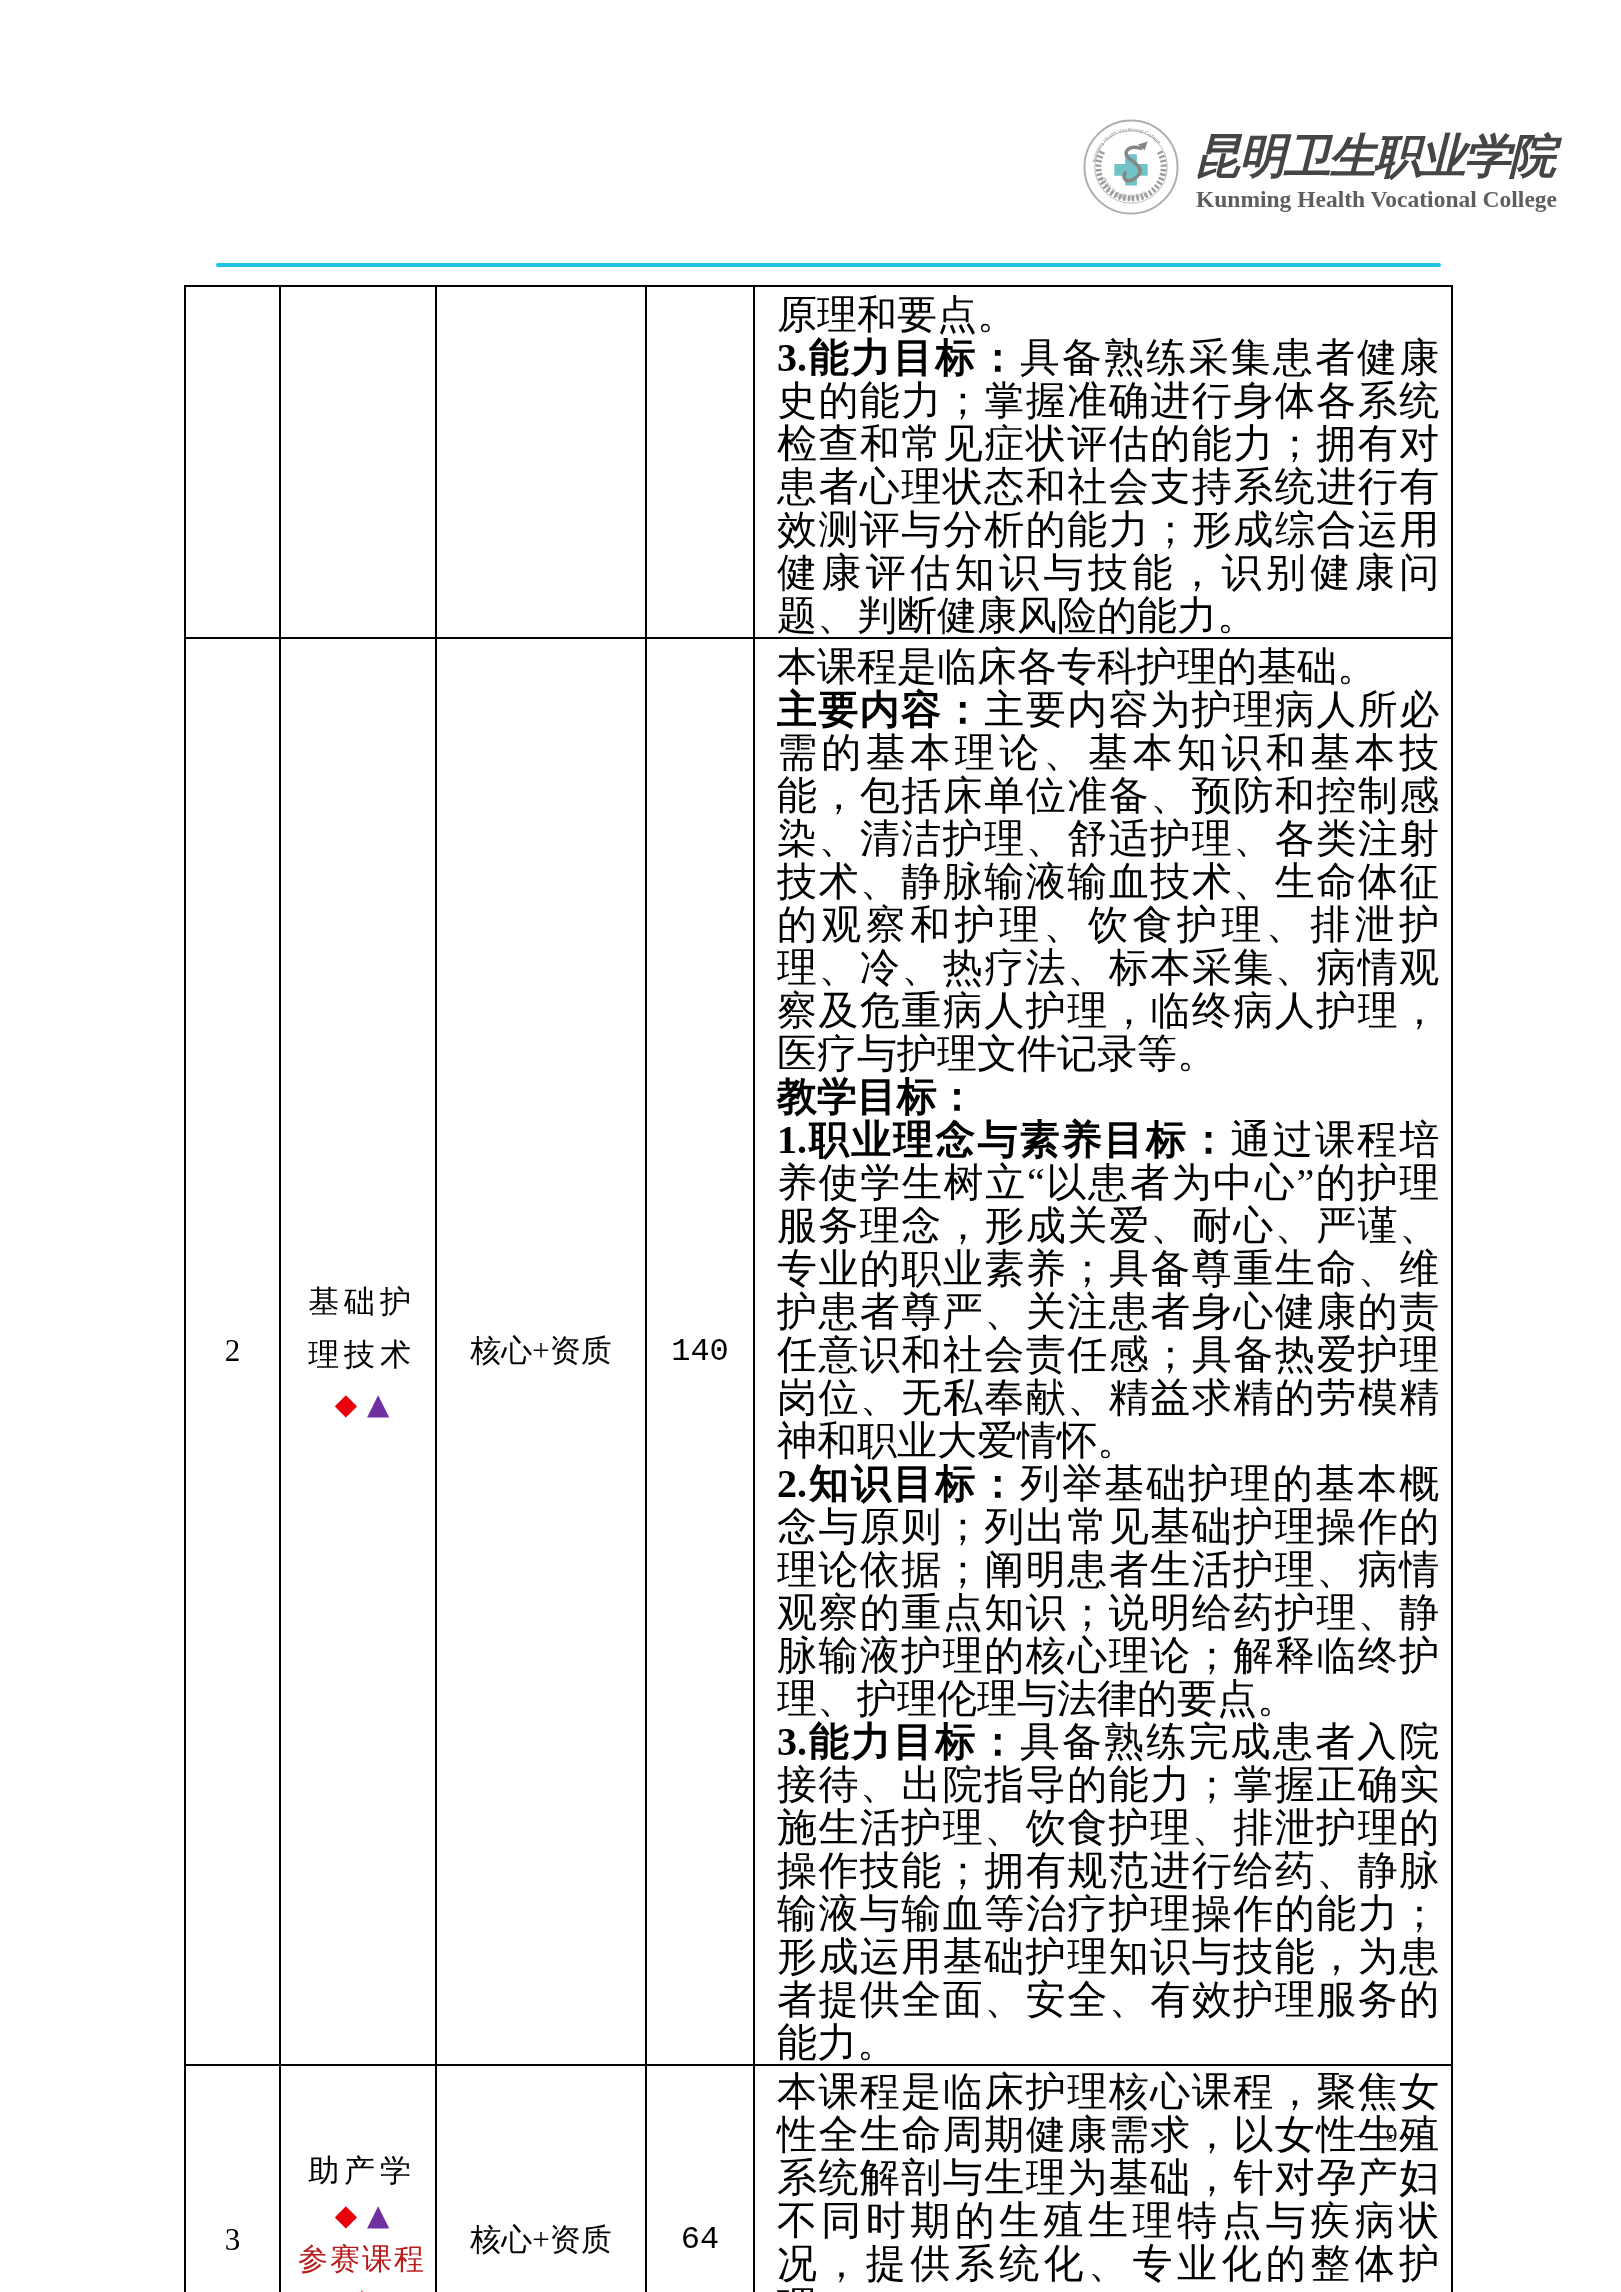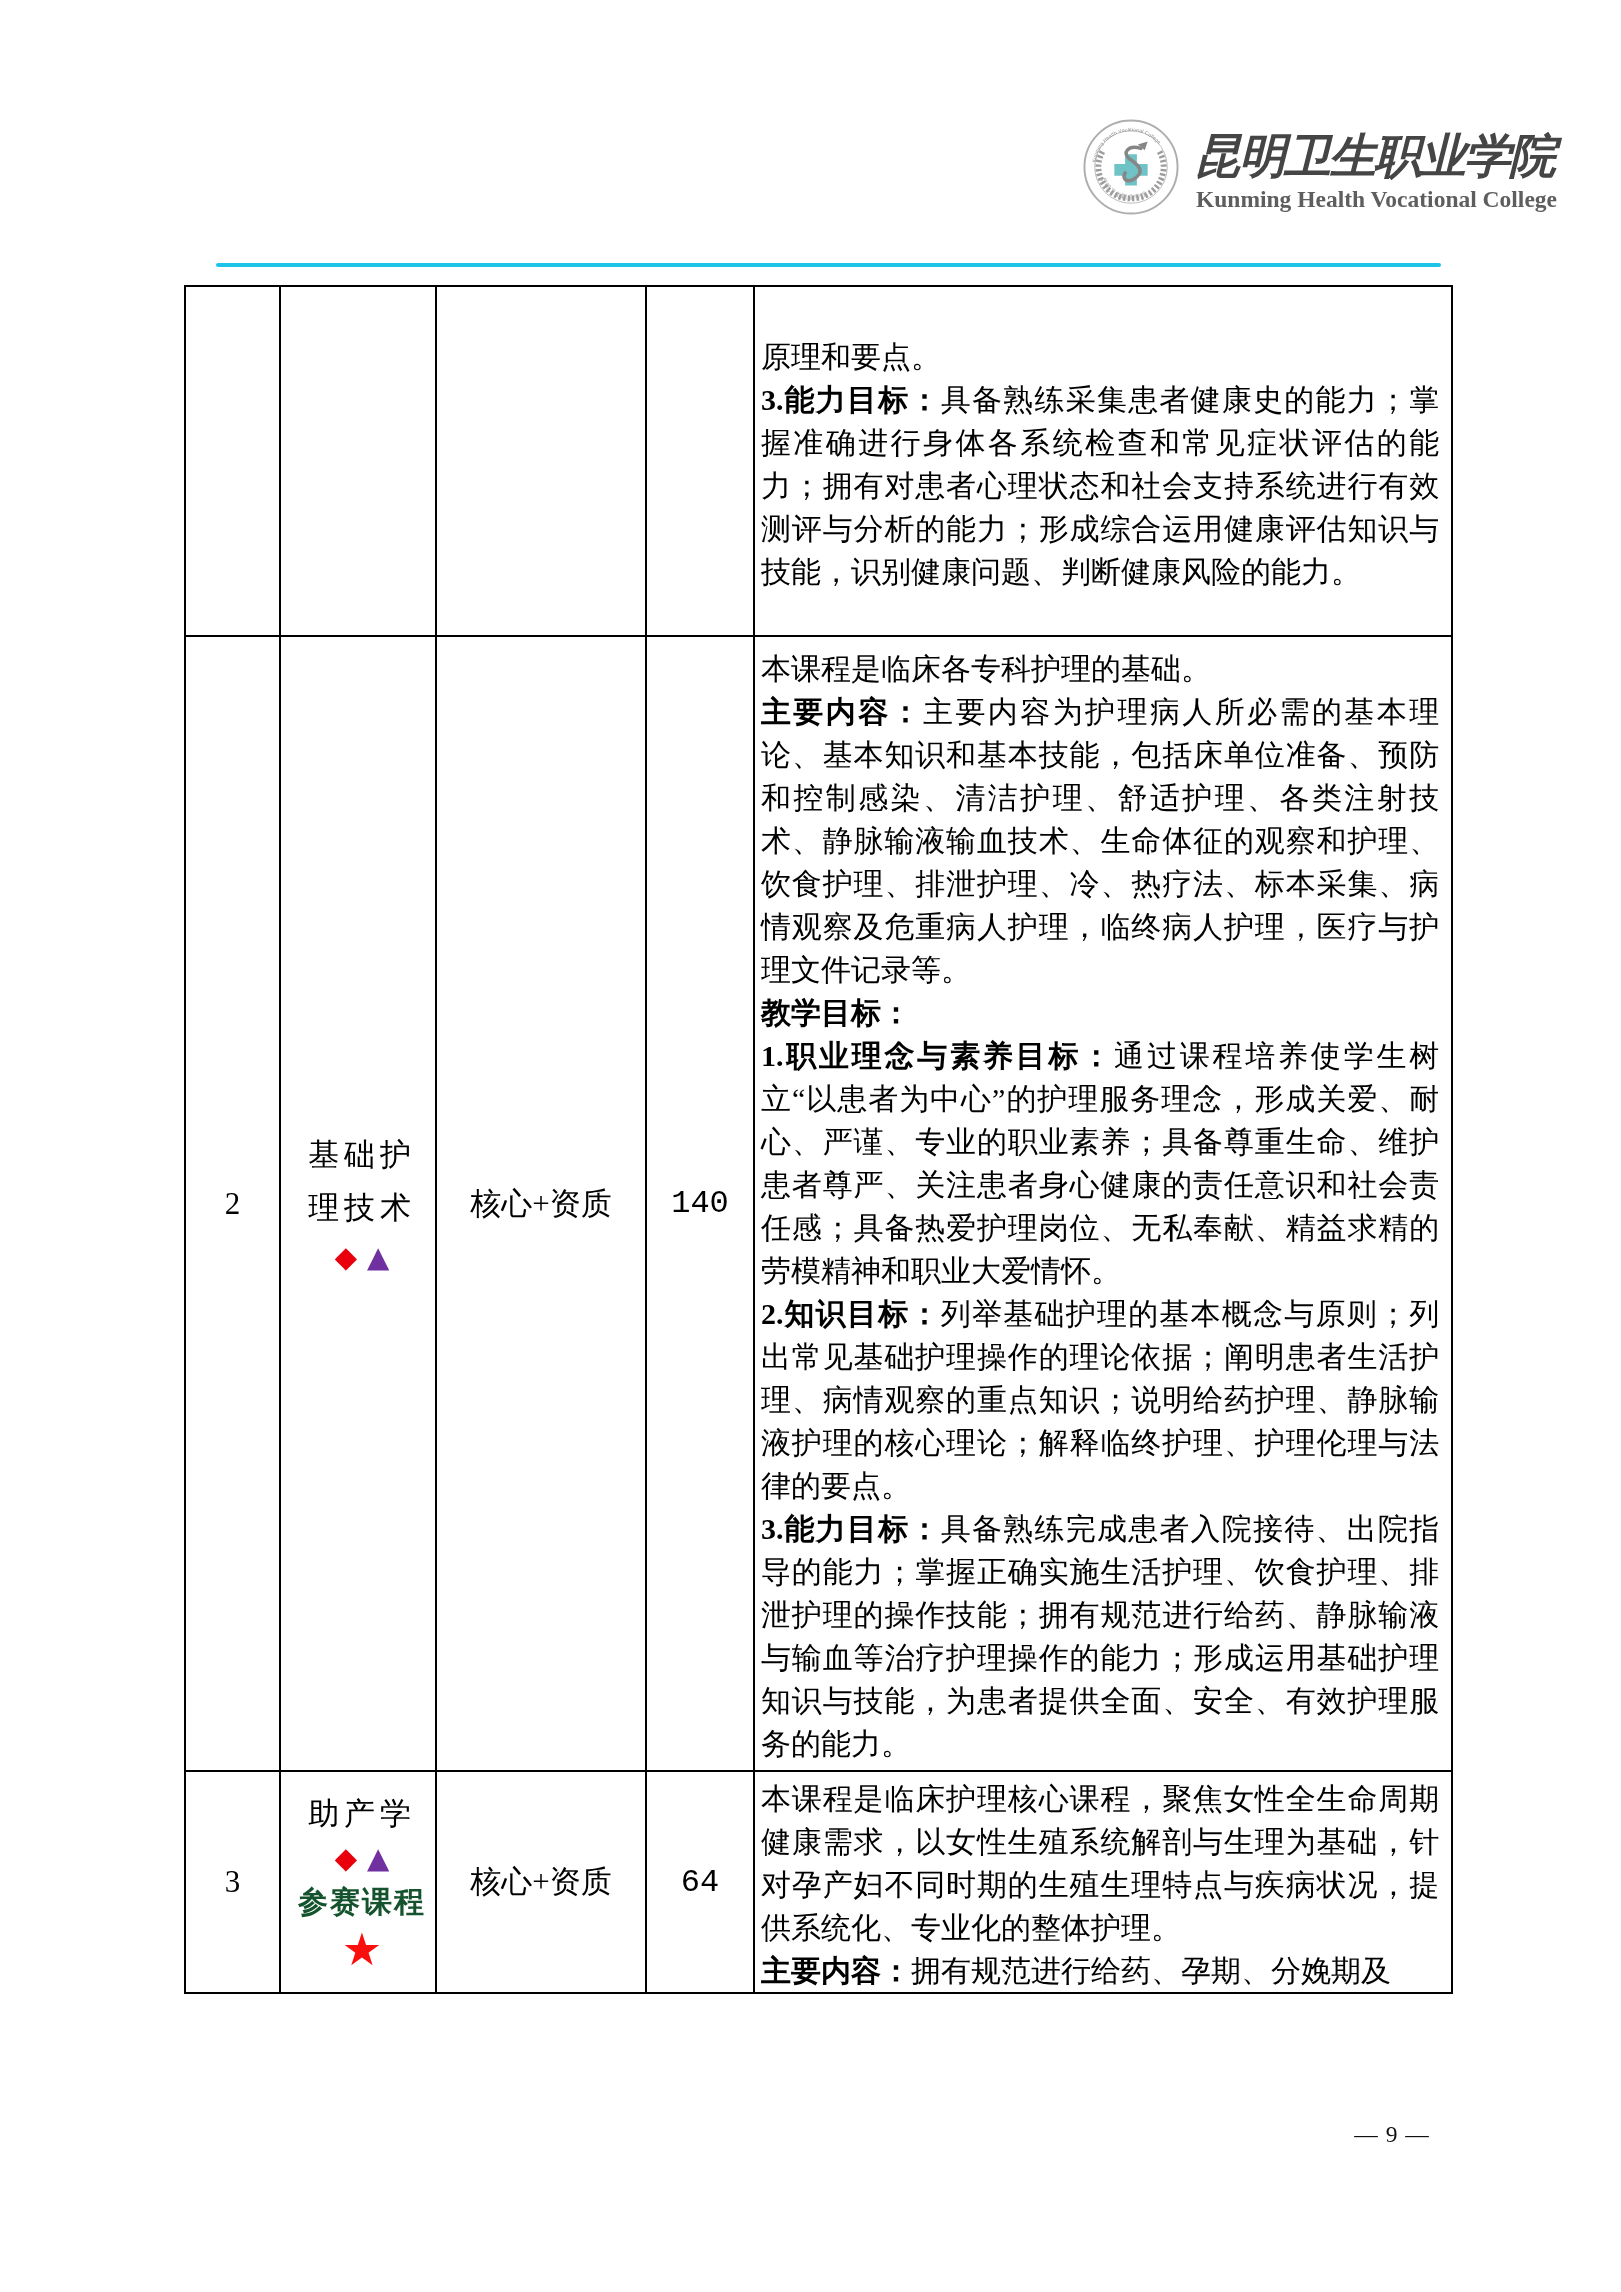--- a/index.html
+++ b/index.html
@@ -32,22 +32,22 @@
   }
   table.course td{
     border:2px solid #000;overflow:hidden;vertical-align:middle;
     padding:0;
   }
   tr.row2 td{border-top:2.9px solid #000;}
   .c-center{text-align:center;font-size:31px;}
   .c-hours{text-align:center;font-size:32px;font-family:Liberation Mono, monospace;}
   .c-desc{vertical-align:top;}
   .desc{
-    padding:5.9px 11.8px 0 5.9px;font-size:30px;line-height:43px;
-    text-align:justify;text-justify:inter-ideograph;
+    padding:5.9px 11.8px 0 5.9px;font-size:40px;line-height:43px;
+    text-align:justify;text-justify:inter-ideograph;margin-left:16px;
   }
   .para{text-align:justify;}
   .bold{font-weight:bold;}
   
   .nm{width:100%;text-align:center;}
   .nm-line{font-size:31px;line-height:53px;letter-spacing:4.9px;margin-left:8px;}
   .nm-syms{line-height:45px;letter-spacing:0;}
   .sym{font-size:29px;margin:0 4.9px;font-family:"DejaVu Sans","Liberation Sans",sans-serif;}
   .star{font-size:45px;line-height:49px;font-family:"DejaVu Sans","Liberation Sans",sans-serif;}
   .nm-line.red-label{letter-spacing:2px;font-size:30px;line-height:47px;}
@@ -130,21 +130,21 @@
             <div class="para"><span class="bold">3.能力目标：</span><span>具备熟练完成患者入院接待、出院指导的能力；掌握正确实施生活护理、饮食护理、排泄护理的操作技能；拥有规范进行给药、静脉输液与输血等治疗护理操作的能力；形成运用基础护理知识与技能，为患者提供全面、安全、有效护理服务的能力。</span></div>
           </div>
     </td>
   </tr>
   <tr class="row3" style="height:222px">
     <td class="c-center">3</td>
     <td class="c-center">
       <div class="nm">
         <div class="nm-line" style="line-height:49px"><span>助产学</span></div>
         <div class="nm-line nm-syms" style="line-height:39px"><span class="sym" style="color: rgb(232, 0, 13);">◆</span><span class="sym" style="color: rgb(112, 48, 160);">▲</span></div>
-        <div class="nm-line red-label"><span style="color: #14532d; font-weight: bold;">参赛课程</span></div>
+        <div class="nm-line red-label"><span style="color: #b91c1c;">参赛课程</span></div>
         <div class="nm-line nm-syms" style="line-height:43px"><span class="star" style="color: rgb(251, 15, 12);">★</span></div>
       </div>
     </td>
     <td class="c-center">核心+资质</td>
     <td class="c-hours">64</td>
     <td class="c-desc">
       <div class="desc" style="padding-top:4px">
             <div class="para"><span>本课程是临床护理核心课程，聚焦女性全生命周期健康需求，以女性生殖系统解剖与生理为基础，针对孕产妇不同时期的生殖生理特点与疾病状况，提供系统化、专业化的整体护理。</span></div>
             <div class="para"><span class="bold">主要内容：</span><span>拥有规范进行给药、孕期、分娩期及</span></div>
           </div>

